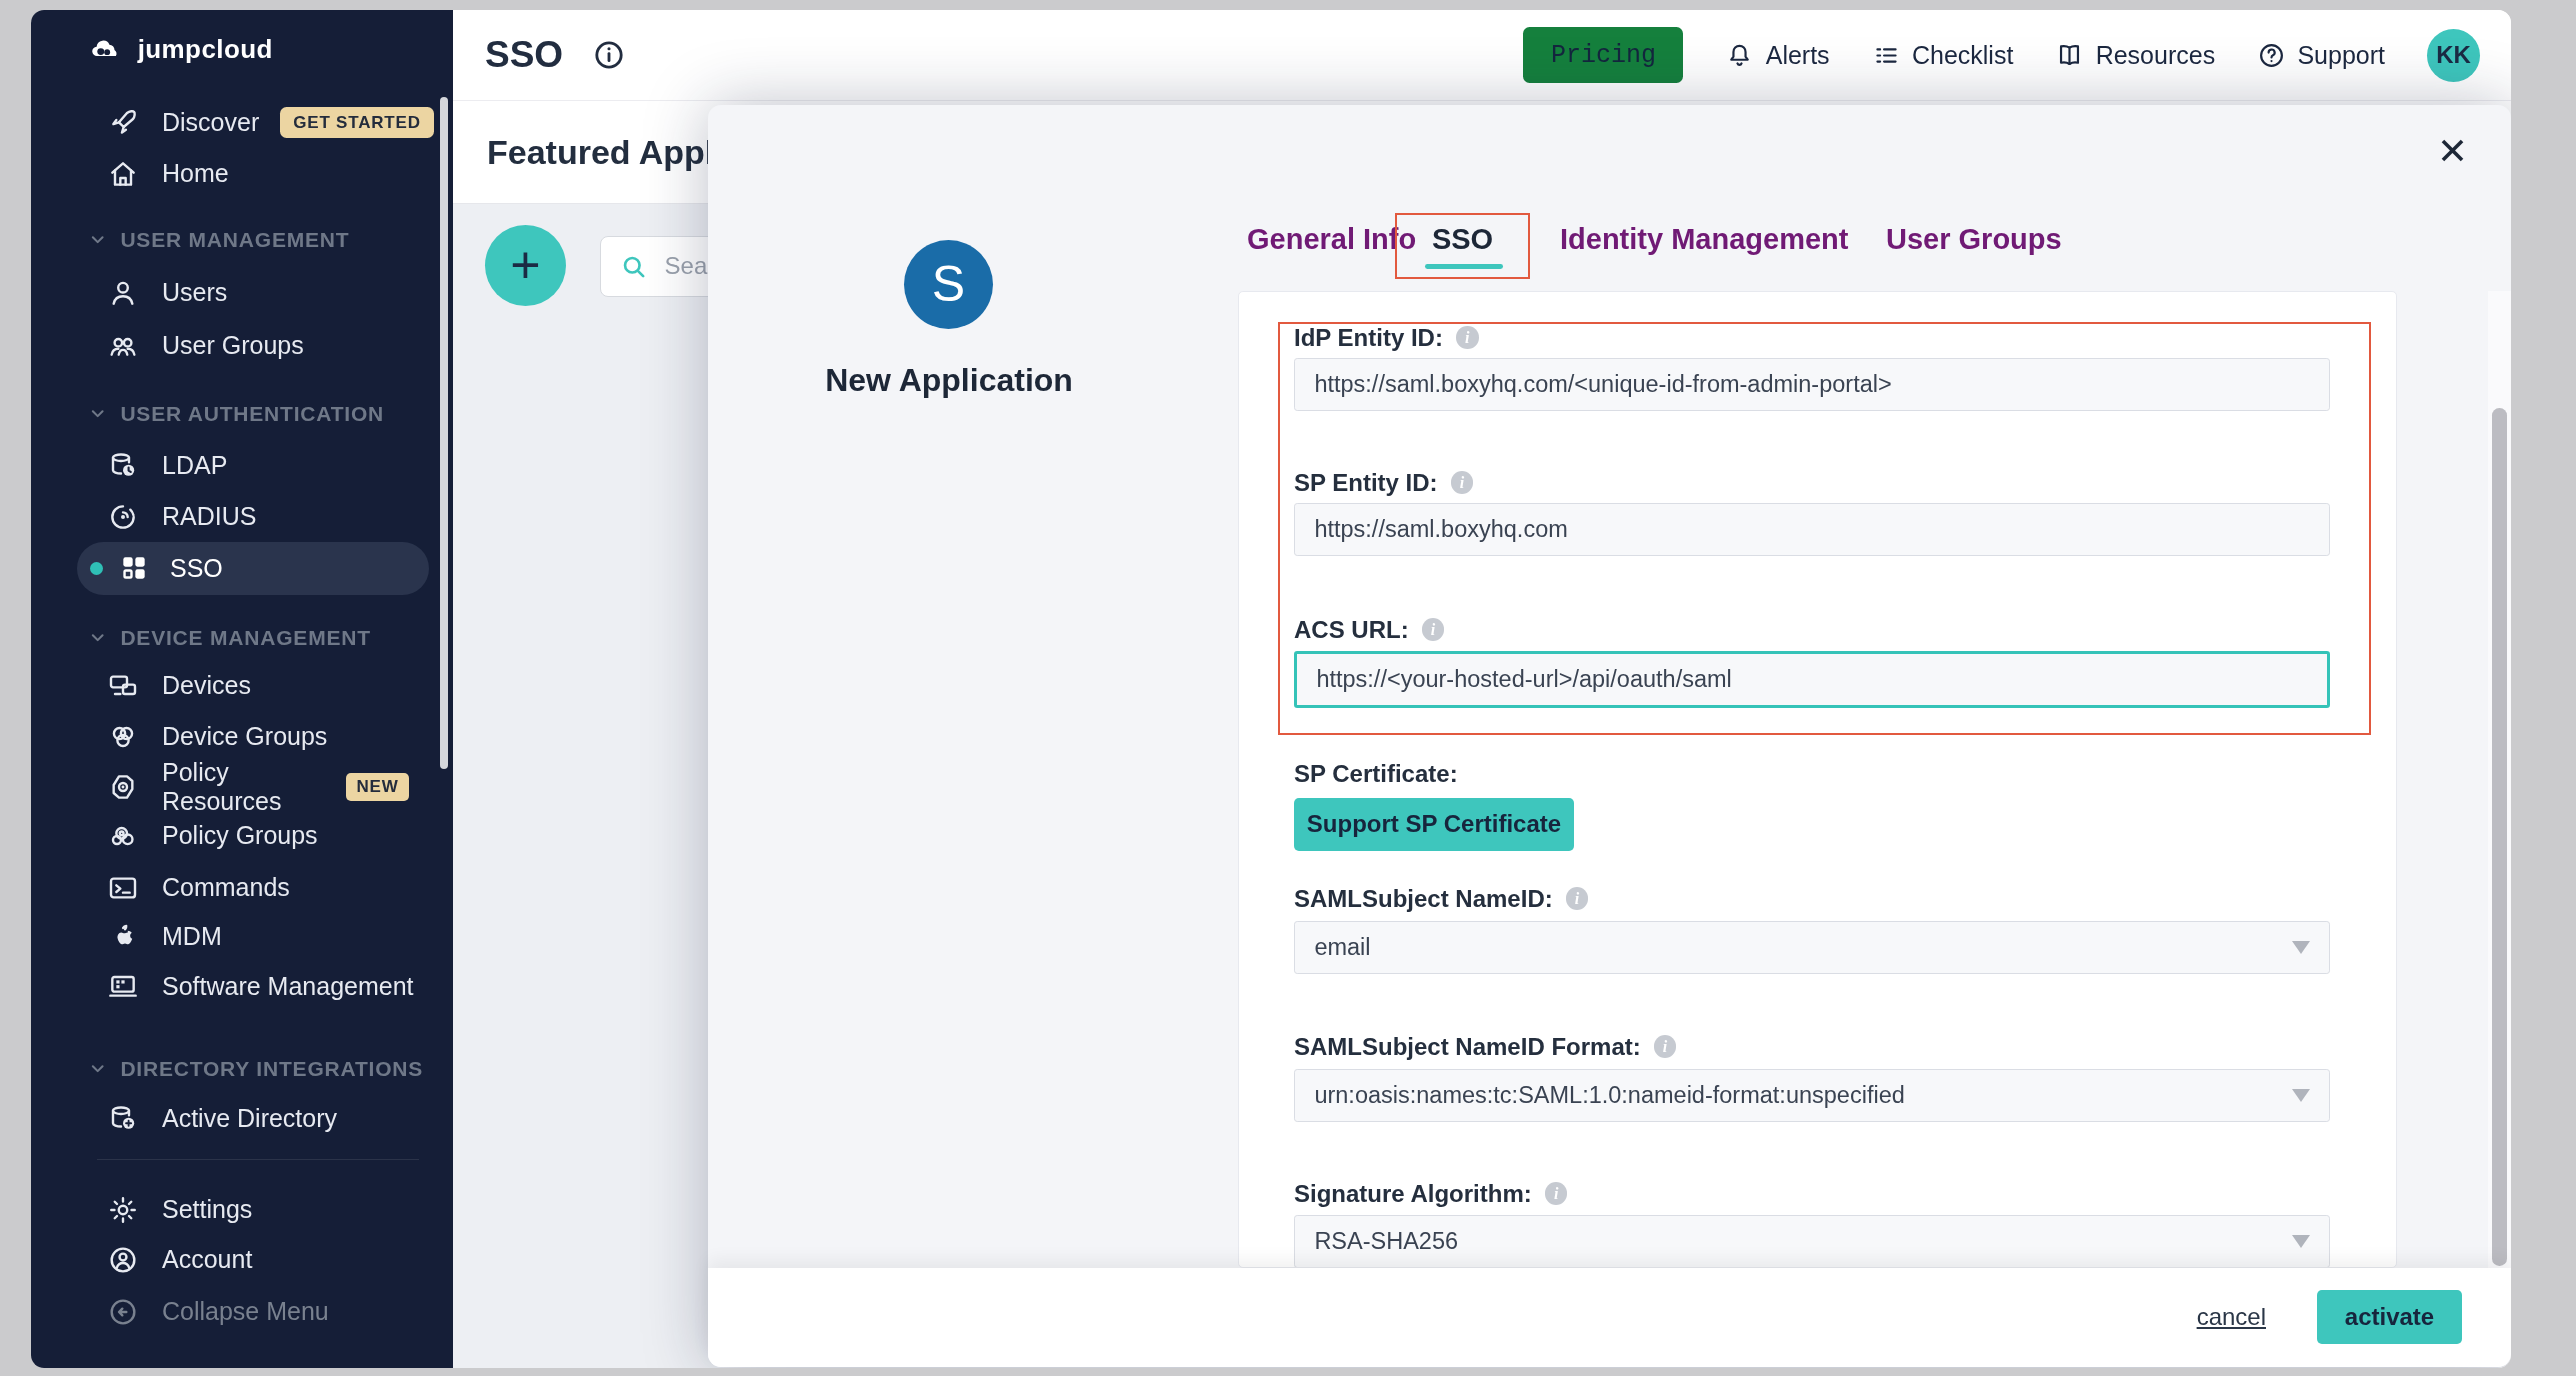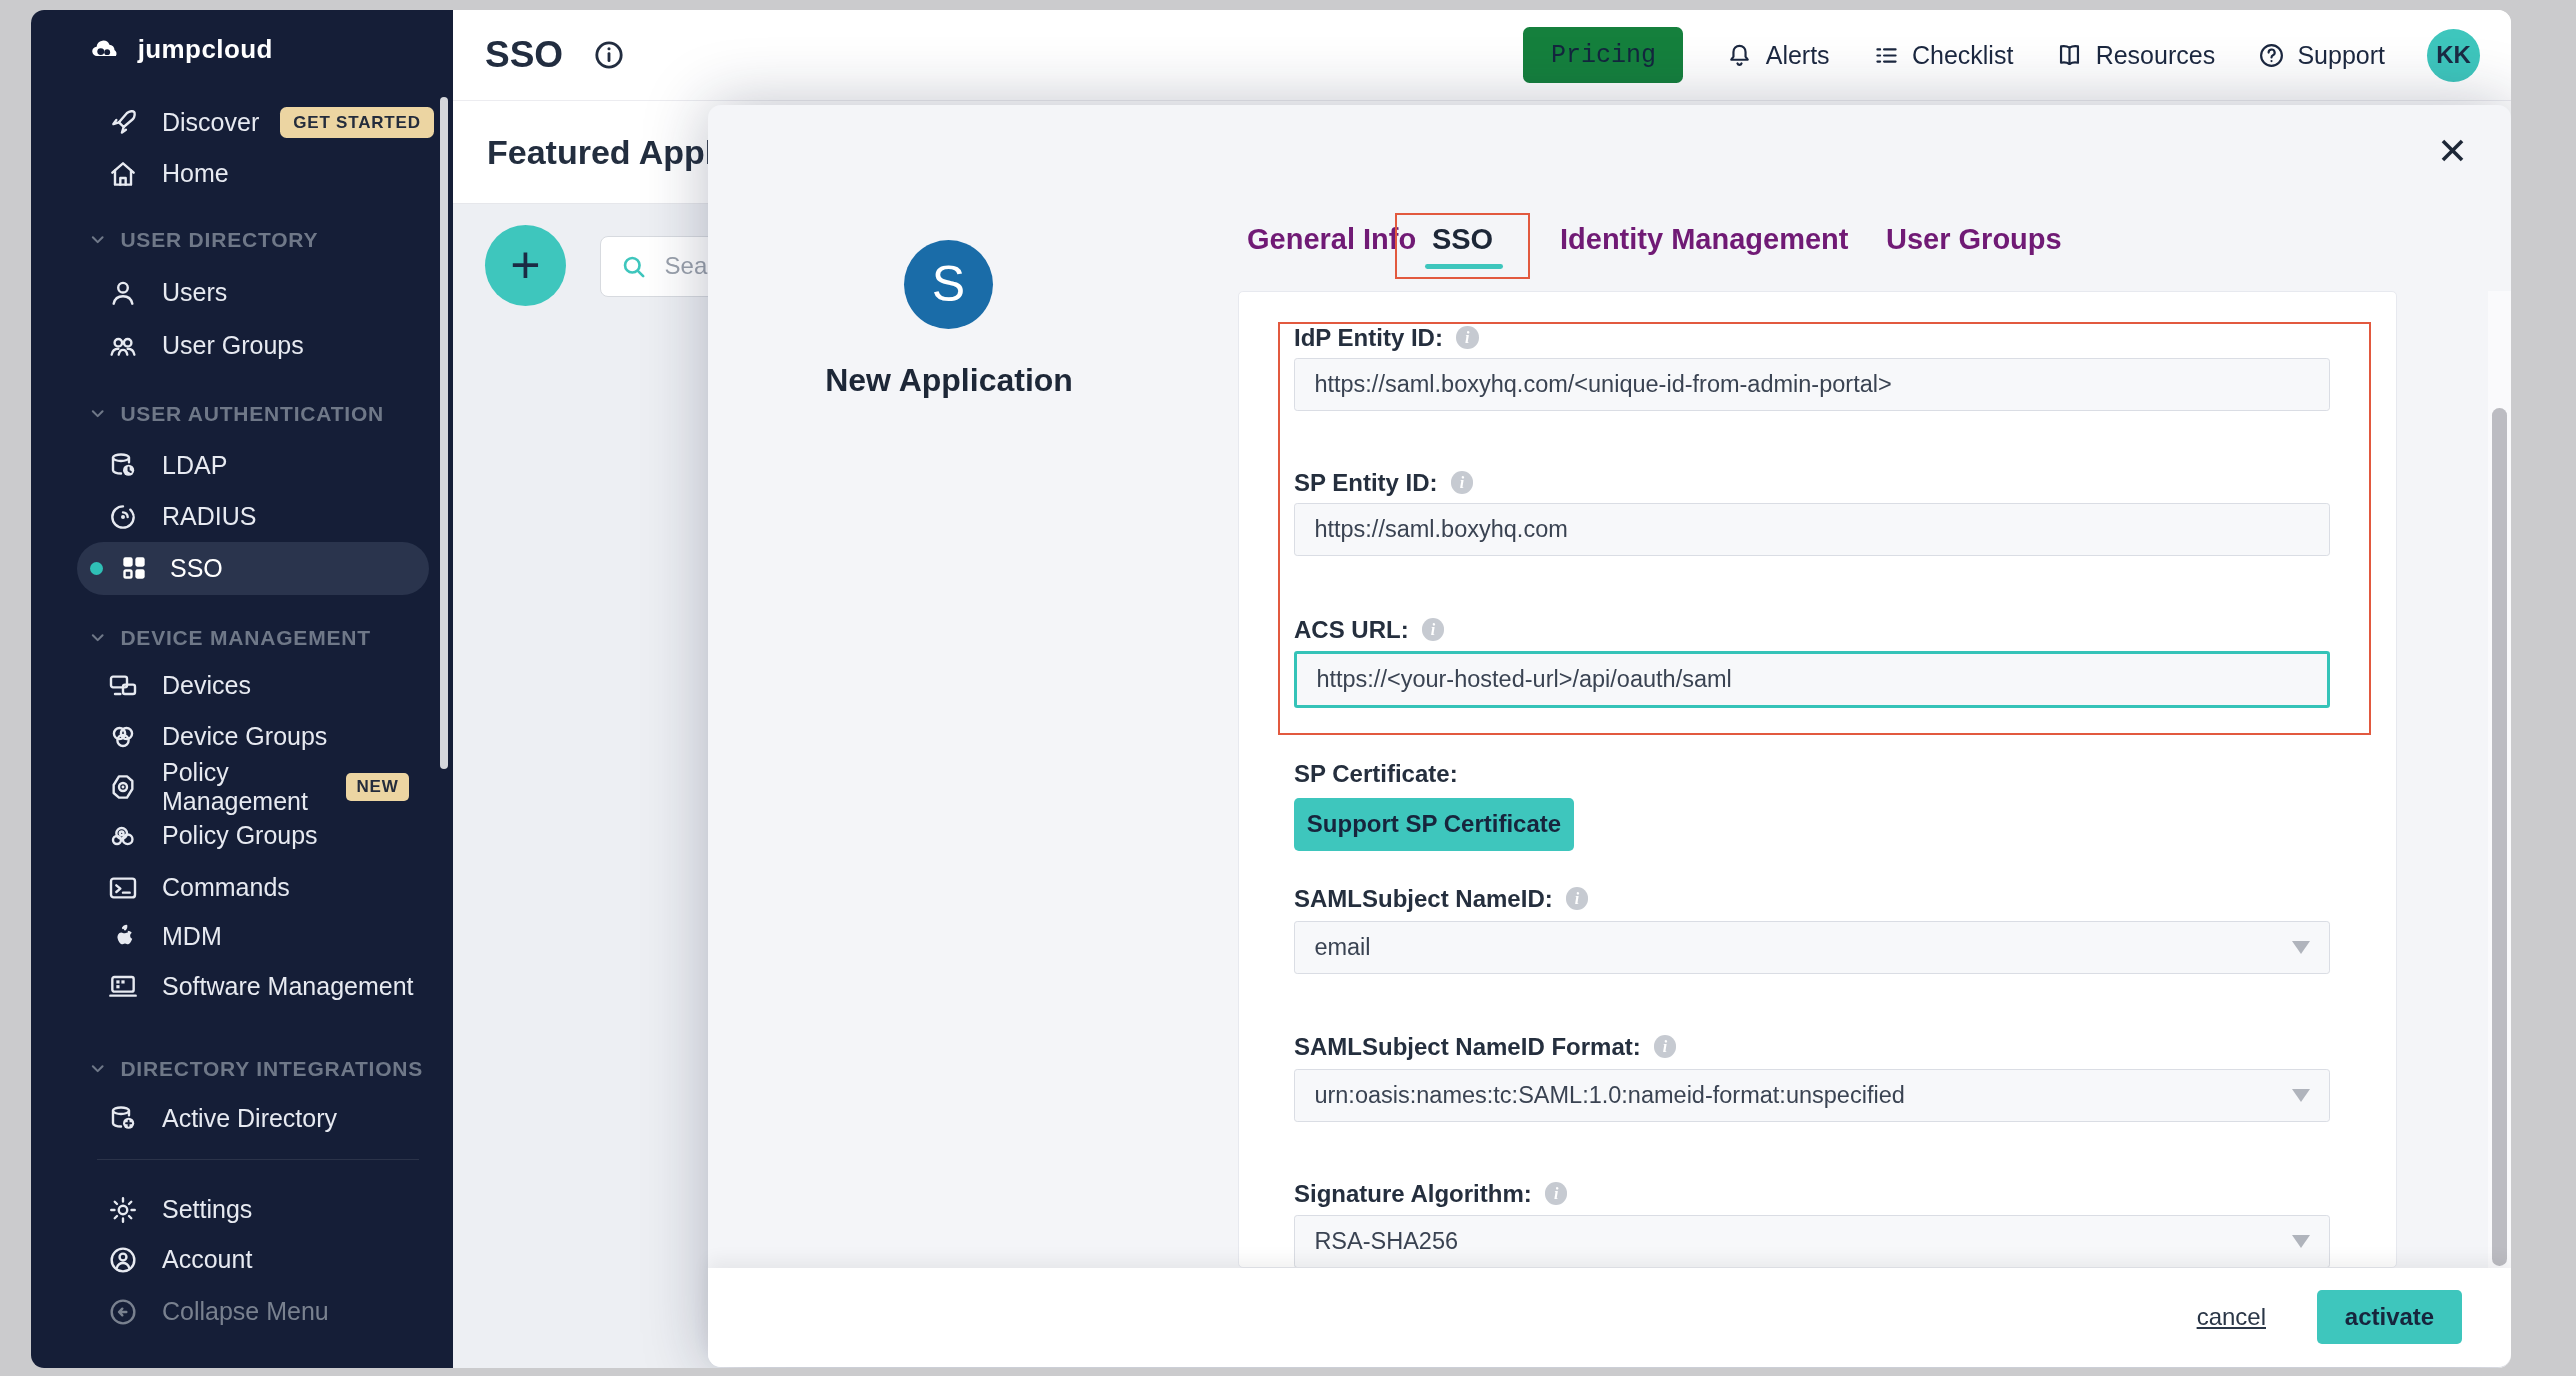--- a/index.html
+++ b/index.html
@@ -182,21 +182,21 @@
             <path d="M10 20v-5h4v5"></path>
           </svg>
       </span>
       <span>Home</span>
     </div>
 
     <div class="ssec" style="top:214px">
       <svg viewBox="0 0 24 24" style="stroke-width:2.6">
           <path d="M6 9l6 6 6-6"></path>
         </svg>
-      <span>USER DIRECTORY</span>
+      <span>USER MANAGEMENT</span>
     </div>
     <div class="srow" style="top:257px">
       <span class="ic">
         <svg viewBox="0 0 24 24">
             <circle cx="12" cy="8" r="3.6"></circle>
             <path d="M5 20c.8-4 3.6-5.6 7-5.6s6.2 1.6 7 5.6"></path>
           </svg>
       </span>
       <span>Users</span>
     </div>
@@ -279,21 +279,21 @@
       <span>Device Groups</span>
     </div>
     <div class="srow" style="top:751px">
       <span class="ic">
         <svg viewBox="0 0 24 24">
             <path d="M9 4h6l4 3.5v6L15 20H9l-4-3.5v-6z"></path>
             <circle cx="12" cy="12" r="3"></circle>
             <circle cx="12" cy="12" r="1.1" fill="currentColor" stroke="none"></circle>
           </svg>
       </span>
-      <span>Policy Management</span>
+      <span>Policy Resources</span>
       <span class="badge" style="margin-right:36px;padding:4px 10.5px;border-radius:4.9px;">NEW</span>
     </div>
     <div class="srow" style="top:800px">
       <span class="ic">
         <svg viewBox="0 0 24 24">
             <circle cx="11" cy="10" r="4"></circle>
             <circle cx="11" cy="10" r="1.4"></circle>
             <circle cx="15.5" cy="14.5" r="3.6"></circle>
             <circle cx="7.5" cy="15" r="3"></circle>
           </svg>

